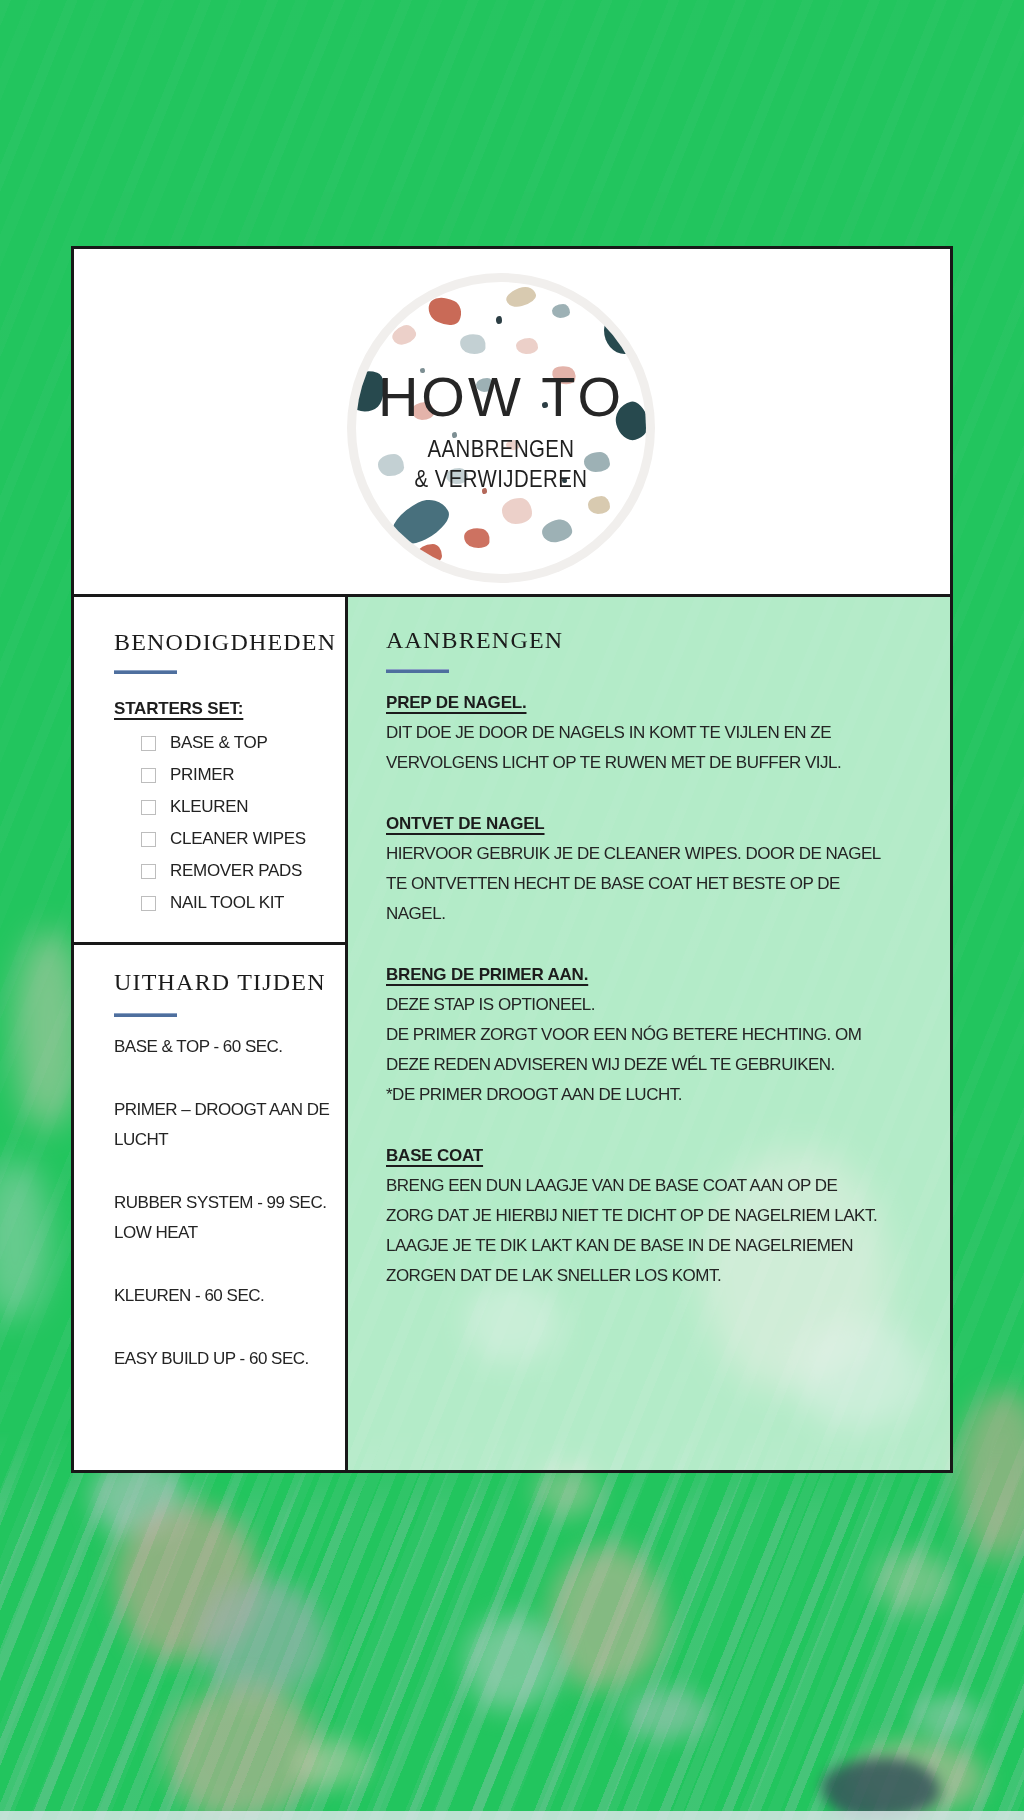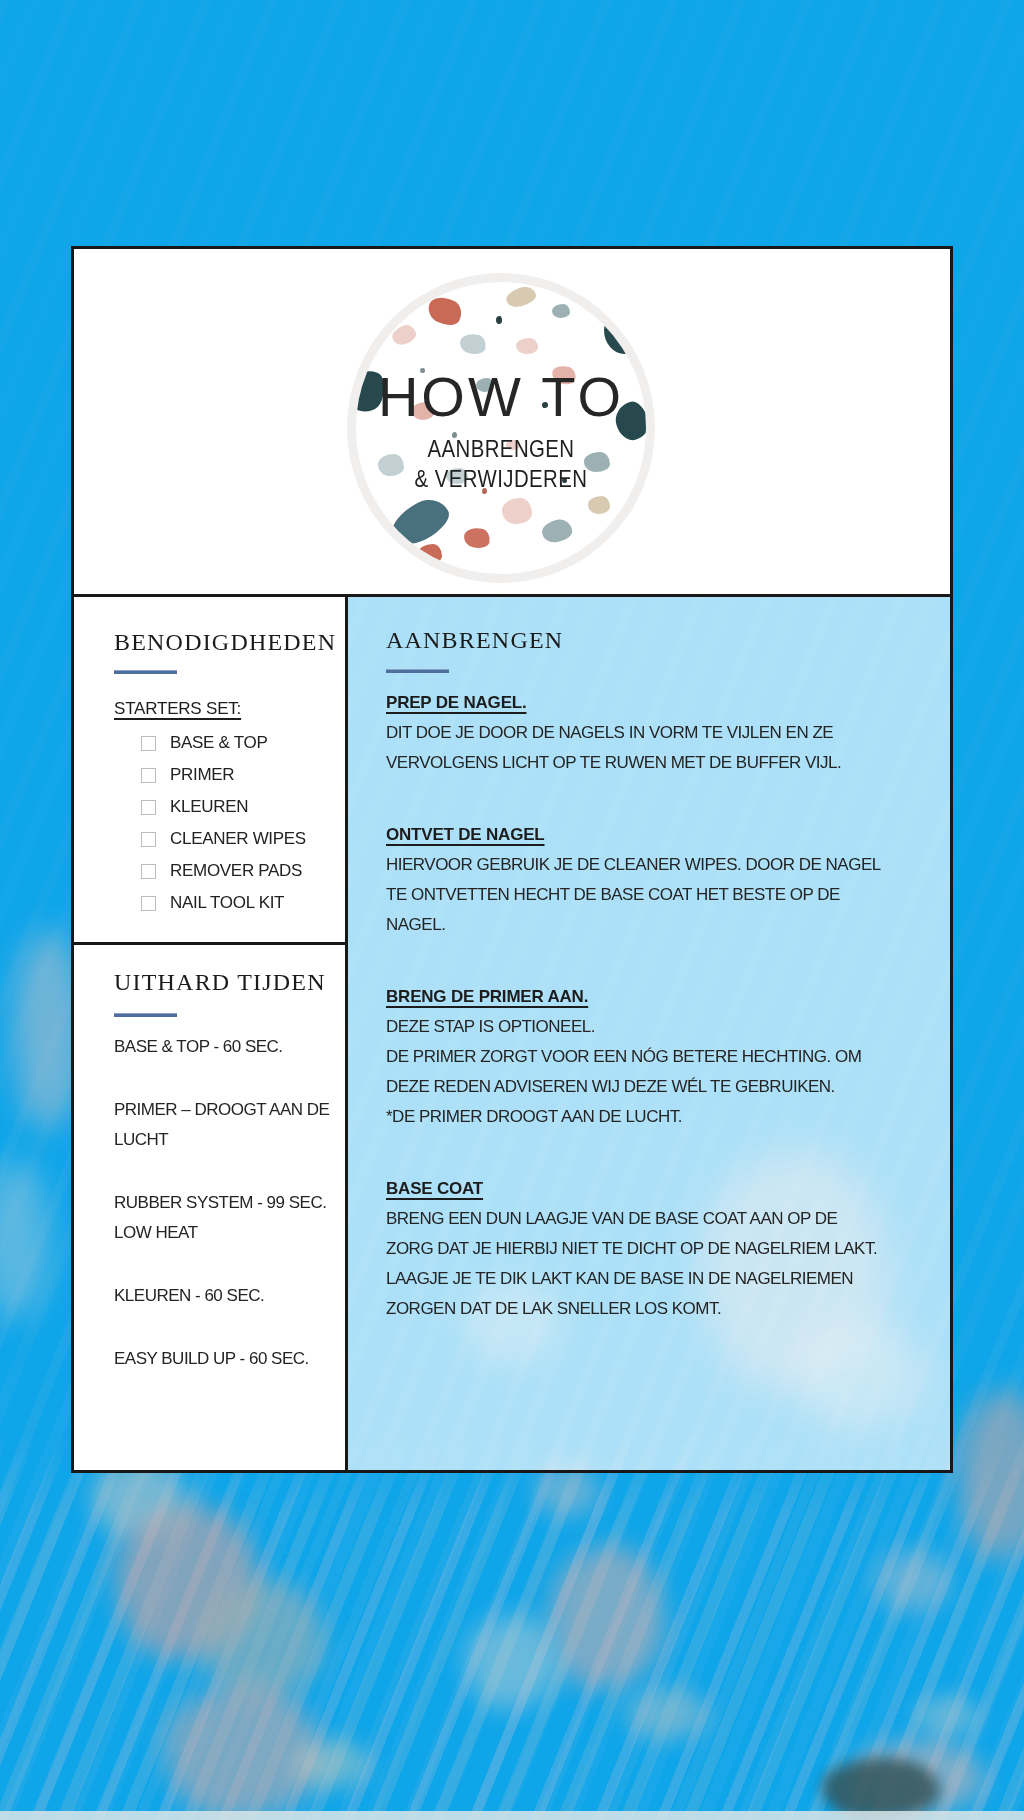--- a/index.html
+++ b/index.html
@@ -1,19 +1,19 @@
 <!DOCTYPE html>
 <html><head>
 <meta charset="utf-8">
 <style>
   * { margin:0; padding:0; box-sizing:border-box; }
   html,body { background:#ffffff; }
   .page {
     position:relative; width:1024px; height:1820px;
-    background:#0ea5e9; overflow:hidden;
+    background:#22c55e; overflow:hidden;
     font-family:"Liberation Sans", sans-serif;
     color:#222;
   }
   
   .bg-stripes {
     position:absolute; inset:0; pointer-events:none;
     background:repeating-linear-gradient(112deg,
       rgba(198,194,216,0.30) 0 10px, rgba(255,255,255,0) 10px 26px,
       rgba(186,199,209,0.22) 26px 38px, rgba(255,255,255,0) 38px 62px);
     opacity:.28;
@@ -75,38 +75,38 @@
   .serif-heading {
     font-family:"Liberation Serif", serif; font-weight:400;
     font-size:24px; letter-spacing:1.2px; color:#1b1b1b; line-height:30px;
     white-space:nowrap;
   }
   .rule { width:63px; height:4px; background:#4e6f9e; border-top:1px solid #8ba2c4; }
   .box-needed .rule { margin-top:13px; }
   .box-cure   .rule { margin-top:16px; }
   .col-right  .rule { margin-top:14px; }
   .list-title {
-    margin-top:20px; font-size:17px; font-weight:400; color:#1d1d1d; line-height:30px;
+    margin-top:20px; font-size:17px; font-weight:700; color:#1d1d1d; line-height:30px;
     text-decoration:underline; text-decoration-thickness:2px; text-underline-offset:4px;
     letter-spacing:-.2px; white-space:nowrap;
   }
   .checklist { margin-top:3px; }
   .check-item { display:flex; align-items:center; height:32px; margin-left:27px; }
   .checkbox {
     width:15px; height:15px; border:1.5px solid #bdbdbd; background:#fff;
     flex:0 0 auto; margin-right:14px;
   }
   .check-label { font-size:17px; letter-spacing:-.3px; color:#222; white-space:nowrap; }
   .cure-items { margin-top:15px; }
   .cure-item { margin-bottom:33px; }
   .bodyline {
     font-size:17px; line-height:30px; letter-spacing:-.5px; color:#242424; white-space:nowrap;
   }
   .sections { margin-top:15px; }
-  .section + .section { margin-top:42px; }
+  .section + .section { margin-top:31px; }
   .section-title {
     font-size:17px; font-weight:700; line-height:30px; letter-spacing:-.2px; color:#1c1c1c;
     text-decoration:underline; text-decoration-thickness:2px; text-underline-offset:4px;
     white-space:nowrap;
   }
 </style>
 </head>
 <body>
 
 <div class="page">
@@ -240,21 +240,21 @@
       </div>
 
       <div class="col-right">
         <div class="serif-heading">AANBRENGEN</div>
         <div class="rule"></div>
 
         <div class="sections">
 
           <div class="section">
             <div class="section-title">PREP DE NAGEL.</div>
-            <div class="bodyline">DIT DOE JE DOOR DE NAGELS IN VORM TE VIJLEN EN ZE</div>
+            <div class="bodyline">DIT DOE JE DOOR DE NAGELS IN KOMT TE VIJLEN EN ZE</div>
             <div class="bodyline">VERVOLGENS LICHT OP TE RUWEN MET DE BUFFER VIJL.</div>
           </div>
 
           <div class="section">
             <div class="section-title">ONTVET DE NAGEL</div>
             <div class="bodyline">HIERVOOR GEBRUIK JE DE CLEANER WIPES. DOOR DE NAGEL</div>
             <div class="bodyline">TE ONTVETTEN HECHT DE BASE COAT HET BESTE OP DE</div>
             <div class="bodyline">NAGEL.</div>
           </div>
 

